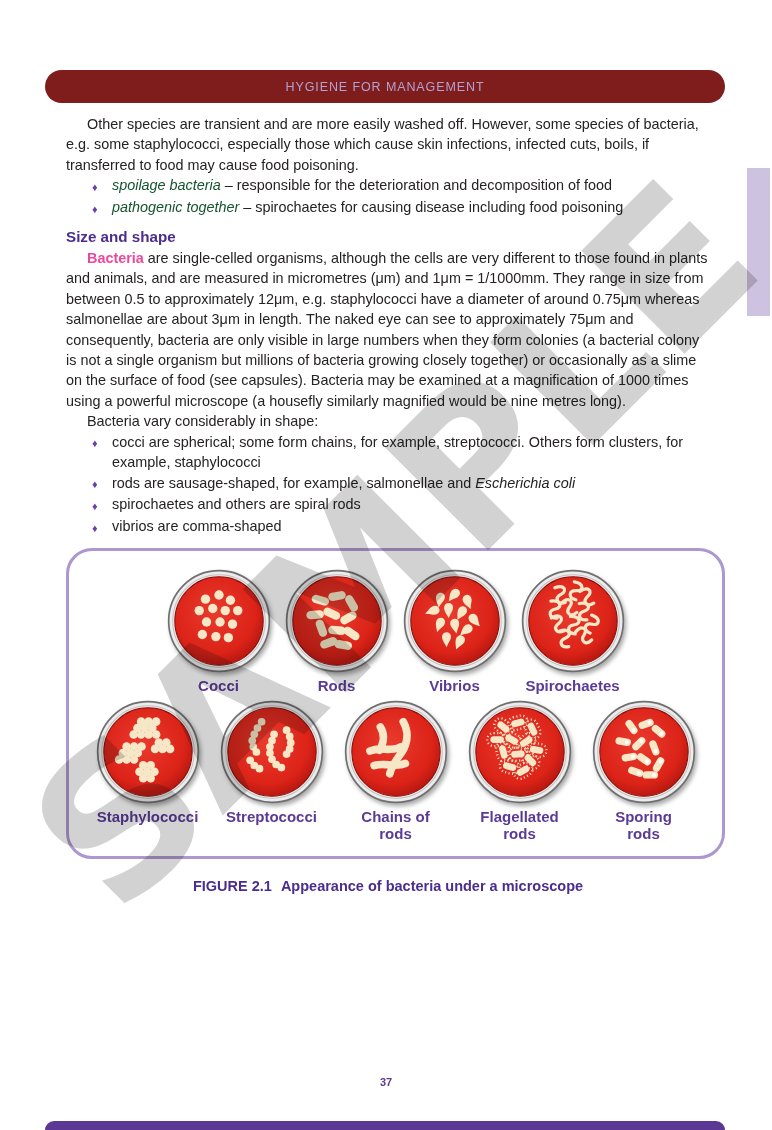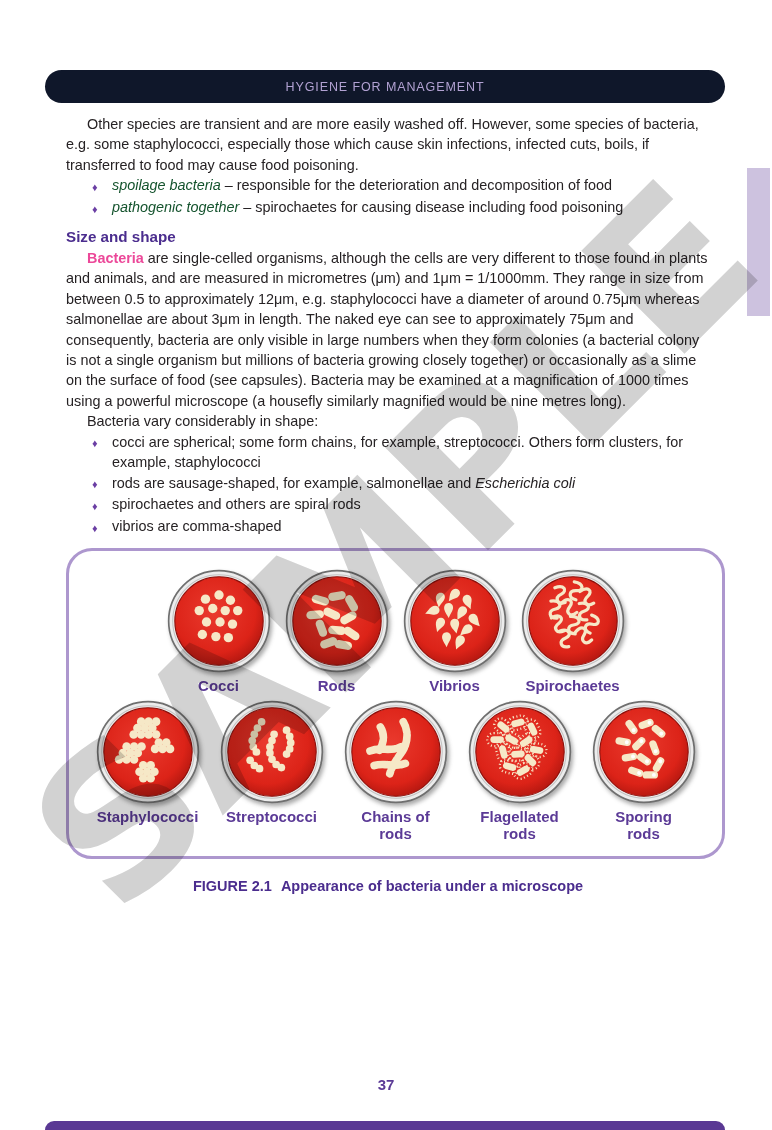--- a/index.html
+++ b/index.html
@@ -1,18 +1,18 @@
 <!DOCTYPE html>
 <html><head>
 <meta charset="utf-8">
 <style>
   html,body{margin:0;padding:0;background:#fff;}
   .page{position:relative;width:772px;height:1130px;background:#ffffff;overflow:hidden;
         font-family:"Liberation Sans",sans-serif;color:#262224;}
-  .banner{position:absolute;left:45px;top:70px;width:680px;height:33px;background:#0f172a;
+  .banner{position:absolute;left:45px;top:70px;width:680px;height:33px;background:#7f1d1d;
           border-radius:17px;display:flex;align-items:center;justify-content:center;}
   .banner-title{color:#b2a2d3;font-size:12.5px;letter-spacing:0.9px;}
   .side-tab{position:absolute;left:747px;top:168px;width:23px;height:148px;background:#cdc2df;}
   .content{position:absolute;left:66px;top:114px;width:644px;font-size:14.4px;line-height:20.4px;}
   .para{margin:0;text-indent:21px;}
   .bullet{display:flex;margin-left:26px;}
   .bmark{width:20px;flex:none;color:#6b3fa4;font-size:11px;padding-top:1.5px;}
   .btext{flex:1;}
   .plead{color:#14532d;font-style:italic;}
   .heading{margin:8px 0 1px;font-size:15.2px;line-height:20px;color:#4b2d8e;font-weight:bold;}
@@ -23,21 +23,21 @@
   .dish-row + .dish-row{margin-top:6px;}
   .dish-cell{display:flex;flex-direction:column;align-items:center;}
   .row1 .dish-cell{width:118px;}
   .row2 .dish-cell{width:124px;}
   .dish svg{filter:drop-shadow(2.5px 3.5px 2px rgba(50,50,50,0.42));display:block;}
   .dish-label{margin-top:4px;font-weight:bold;font-size:15px;color:#5b3a96;text-align:center;
               white-space:pre-line;line-height:17px;}
   .caption{margin-top:17px;text-align:center;font-weight:bold;font-size:14.5px;color:#4b2d8e;}
   .cap-label{margin-right:9px;text-align:center;}
   .page-num{position:absolute;left:0;top:1076px;width:100%;text-align:center;font-weight:bold;
-            font-size:15px;color:#5b3a96;}
+            font-size:11px;color:#5b3a96;}
   .footer-bar{position:absolute;left:45px;top:1121px;width:680px;height:9px;background:#5a3894;
               border-radius:12px 12px 0 0;}
   .watermark{position:absolute;left:395px;top:545px;transform:translate(-50%,-50%) rotate(-45deg);
              font-family:"DejaVu Sans",sans-serif;font-weight:bold;font-size:200px;letter-spacing:2px;
              color:#d2d2d2;mix-blend-mode:multiply;white-space:nowrap;z-index:40;pointer-events:none;}
 </style>
 </head>
 <body>
 
 <div class="page">

